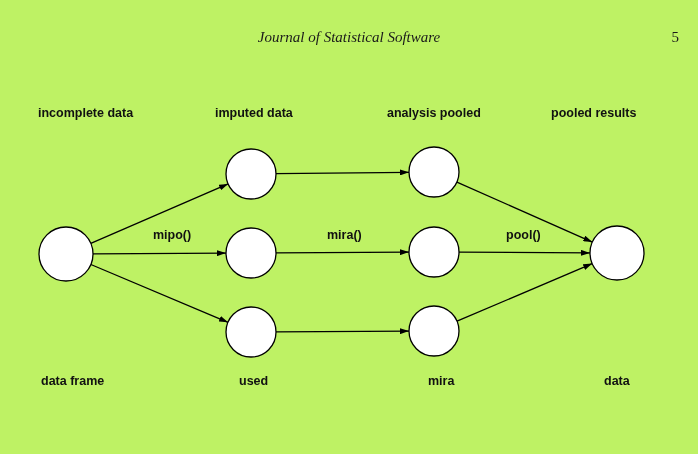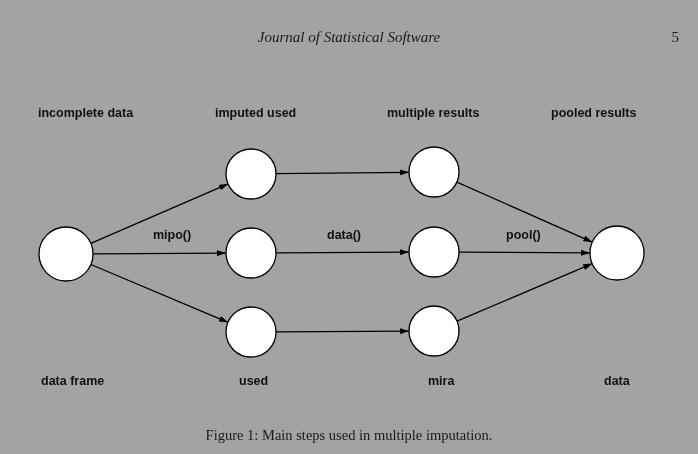--- a/index.html
+++ b/index.html
@@ -4,21 +4,21 @@
 <style>
   html, body {
     margin: 0;
     padding: 0;
     background: #ffffff;
   }
   .page {
     position: relative;
     width: 698px;
     height: 454px;
-    background: #a3a3a3;
+    background: #bef264;
     font-family: "Liberation Sans", sans-serif;
     overflow: hidden;
   }
   .header-title {
     position: absolute;
     top: 29px;
     left: 0;
     right: 0;
     text-align: center;
     font-family: "Liberation Serif", serif;
@@ -86,28 +86,27 @@
       <circle cx="251" cy="174" r="25" fill="#ffffff" stroke="#000000" stroke-width="1.3"></circle>
       <circle cx="251" cy="253" r="25" fill="#ffffff" stroke="#000000" stroke-width="1.3"></circle>
       <circle cx="251" cy="332" r="25" fill="#ffffff" stroke="#000000" stroke-width="1.3"></circle>
       <circle cx="434" cy="172" r="25" fill="#ffffff" stroke="#000000" stroke-width="1.3"></circle>
       <circle cx="434" cy="252" r="25" fill="#ffffff" stroke="#000000" stroke-width="1.3"></circle>
       <circle cx="434" cy="331" r="25" fill="#ffffff" stroke="#000000" stroke-width="1.3"></circle>
       <circle cx="617" cy="253" r="27" fill="#ffffff" stroke="#000000" stroke-width="1.3"></circle>
     </svg>
 
   <div class="lbl" style="left:22px;  top:107px;">incomplete data</div>
-  <div class="lbl" style="left:199px; top:107px;">imputed used</div>
-  <div class="lbl" style="left:371px; top:107px;">multiple results</div>
+  <div class="lbl" style="left:199px; top:107px;">imputed data</div>
+  <div class="lbl" style="left:371px; top:107px;">analysis pooled</div>
   <div class="lbl" style="left:535px; top:107px;">pooled results</div>
 
   <div class="lbl" style="left:137px; top:229px;">mipo()</div>
-  <div class="lbl" style="left:311px; top:229px;">data()</div>
+  <div class="lbl" style="left:311px; top:229px;">mira()</div>
   <div class="lbl" style="left:490px; top:229px;">pool()</div>
 
   <div class="lbl" style="left:25px;  top:375px;">data frame</div>
   <div class="lbl" style="left:223px; top:375px;">used</div>
   <div class="lbl" style="left:412px; top:375px;">mira</div>
   <div class="lbl" style="left:588px; top:375px;">data</div>
 
-  <div class="caption">Figure 1: Main steps used in multiple imputation.</div>
 
 </div>
 
 </body></html>

